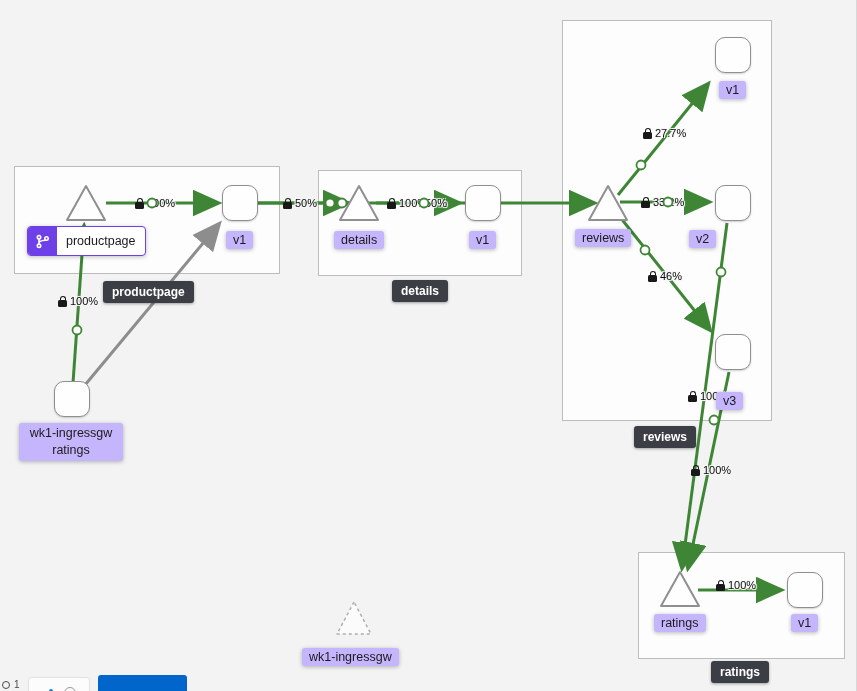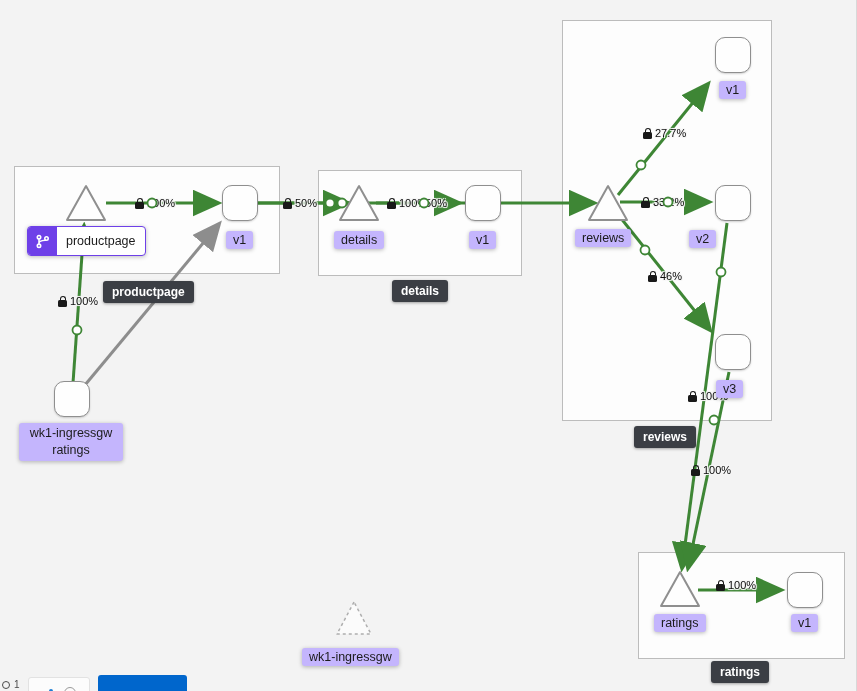--- a/index.html
+++ b/index.html
@@ -189,21 +189,21 @@
 <div class="node-label" style="left:226px;top:231px;">v1</div>
 <div class="node-label two-line" style="left:19px;top:423px;width:86px;">
   <div>wk1-ingressgw</div>
   <div>ratings</div>
 </div>
 <div class="node-label" style="left:334px;top:231px;">details</div>
 <div class="node-label" style="left:469px;top:231px;">v1</div>
 <div class="node-label" style="left:575px;top:229px;">reviews</div>
 <div class="node-label" style="left:719px;top:81px;">v1</div>
 <div class="node-label" style="left:689px;top:230px;">v2</div>
-<div class="node-label" style="left:716px;top:380px;text-align:center;">v3</div>
+<div class="node-label" style="left:716px;top:392px;text-align:center;">v3</div>
 <div class="node-label" style="left:654px;top:614px;">ratings</div>
 <div class="node-label" style="left:791px;top:614px;">v1</div>
 <div class="node-label" style="left:302px;top:648px;">wk1-ingressgw</div>
 
 <div class="tooltip" style="left:103px;top:281px;">productpage</div>
 <div class="tooltip" style="left:392px;top:280px;">details</div>
 <div class="tooltip" style="left:634px;top:426px;">reviews</div>
 <div class="tooltip" style="left:711px;top:661px;">ratings</div>
 
 <div class="toolbar">

